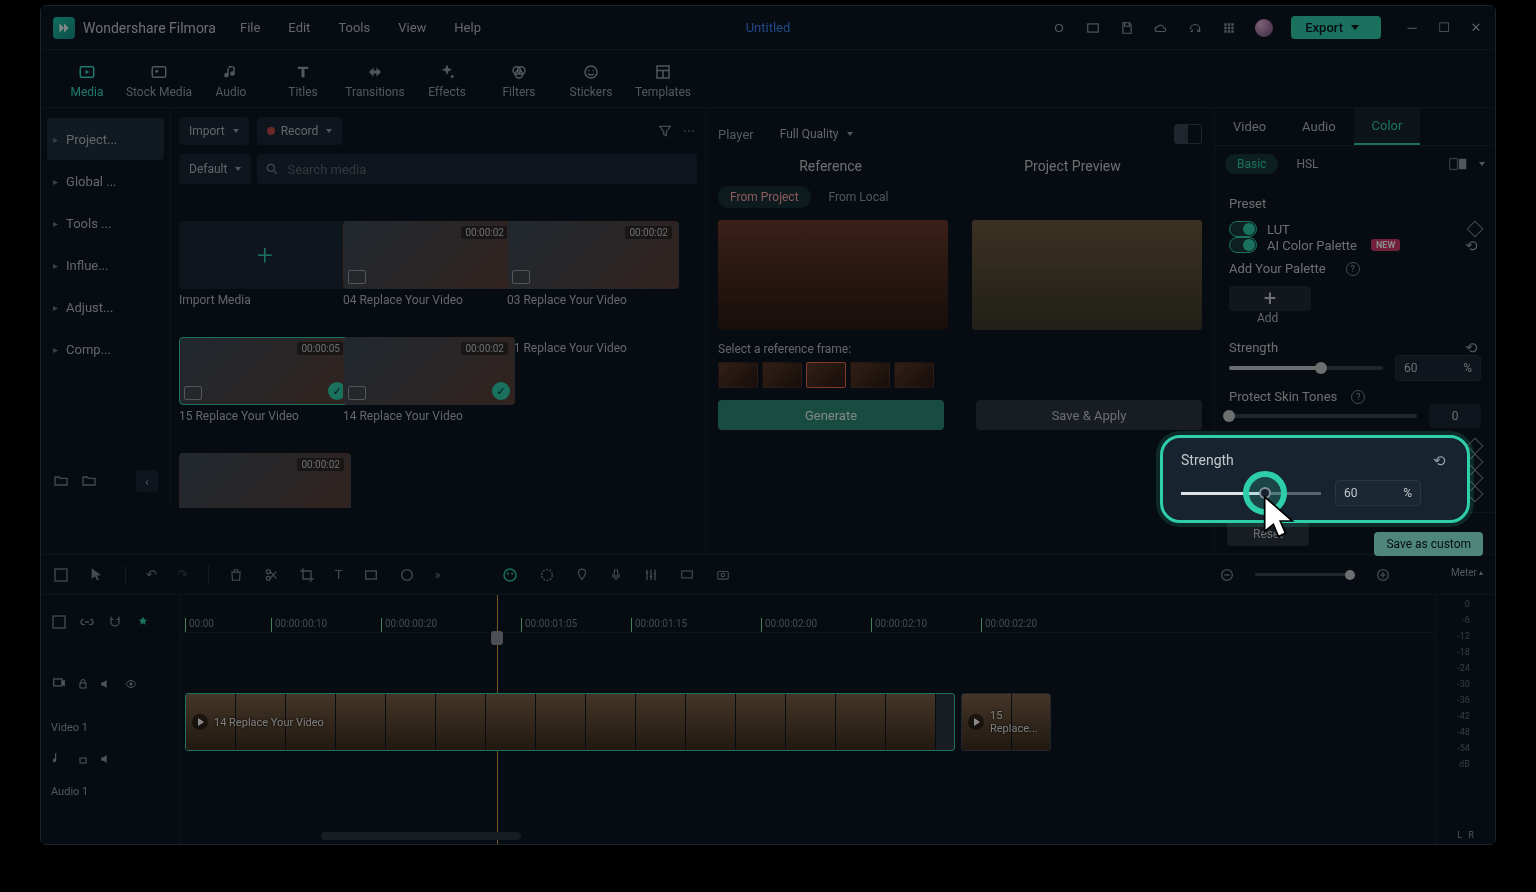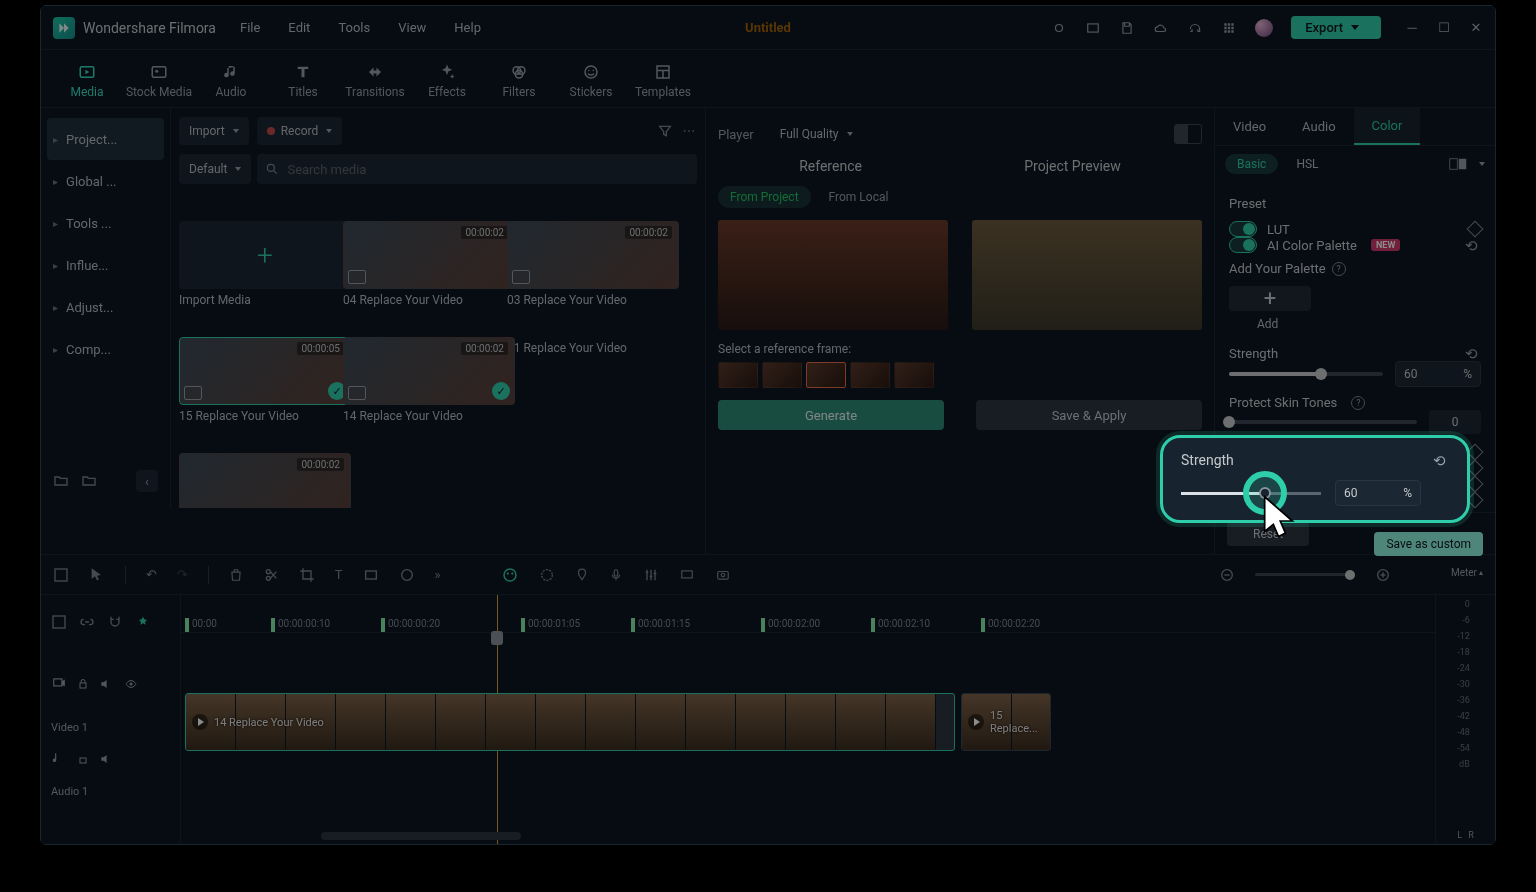--- a/index.html
+++ b/index.html
@@ -6,21 +6,21 @@
 body { background: #000; color: #c5c9cc; width: 1536px; height: 892px; overflow: hidden; user-select: none; font-size: 13px; position: relative; }
 .app { width: 1456px; height: 840px; margin: 0 auto; margin-top: 5px; background: #0e1621; border-radius: 6px; display: flex; flex-direction: column; border: 1px solid #1a2530; position: relative; }
 .dim { position: absolute; inset: 0; background: rgba(0,0,0,0.45); z-index: 50; pointer-events: none; }
 
 
 .titlebar { height: 44px; display: flex; align-items: center; padding: 0 12px; border-bottom: 1px solid #1a2530; color: #a3aeb8; }
 .logo { width: 22px; height: 22px; background: linear-gradient(135deg,#1ec7a8,#168f8b); border-radius: 4px; margin-right: 8px; display:flex; align-items:center; justify-content:center; }
 .app-title { font-size: 14px; margin-right: 24px; color: #c5c9cc; }
 .menu-top { display: flex; gap: 28px; }
 .menu-top span { font-size: 13px; color: #b4bcc4; cursor: pointer; }
-.doc-title { position: absolute; left: 50%; transform: translateX(-50%); color: #a16207; font-weight: bold; }
+.doc-title { position: absolute; left: 50%; transform: translateX(-50%); color: #3b82f6; }
 .win-right { margin-left: auto; display: flex; align-items: center; gap: 18px; }
 .win-right .ic { width: 16px; height: 16px; display:flex; align-items:center; justify-content:center; color:#93a0ab; }
 .avatar { width: 18px; height: 18px; border-radius: 50%; background: radial-gradient(circle at 30% 30%, #e6b0d5, #6c4b7a); }
 .export-btn { background: #2eceab; color: #0e1621; padding: 4px 22px 4px 14px; border-radius: 4px; font-weight: 500; display:flex; align-items:center; gap:8px; cursor:pointer; }
 .export-btn::after { content:''; border-left:4px solid transparent; border-right:4px solid transparent; border-top:5px solid #0e1621; }
 .win-ctrls { display: flex; gap: 18px; margin-left: 6px; }
 .win-ctrls span { width:14px; display:flex; justify-content:center; color:#a3aeb8; cursor:pointer; }
 
 
 .tabs-strip { height: 58px; display:flex; align-items:stretch; padding: 4px 10px 0; border-bottom: 1px solid #1a2530; gap: 2px; }
@@ -62,21 +62,21 @@
 .thumb-lbl { font-size:12px; color:#b4bcc4; margin-top:4px; white-space:nowrap; overflow:hidden; text-overflow:ellipsis; }
 
 
 .center { flex:1; display:flex; flex-direction:column; border-right:1px solid #1a2530; padding: 8px 12px; }
 .player-hdr { height:36px; display:flex; align-items:center; gap:16px; color:#93a0ab; }
 .compare-chip { margin-left:auto; width:28px; height:20px; border:1px solid #3a4652; border-radius:3px; display:flex; }
 .compare-chip span{ flex:1; } .compare-chip span:first-child{ background:#3a4652; }
 .compare-hdrs { display:flex; justify-content:space-around; height:28px; align-items:center; color:#c5c9cc; font-size:14px; }
 .tab-pill { display:flex; gap:6px; margin:6px 0; }
 .pill { padding:4px 12px; border-radius:14px; color:#93a0ab; cursor:pointer; font-size:12px; }
-.pill.active { background:#18323a; color:#22c55e; }
+.pill.active { background:#18323a; color:#fca5a5; }
 .compare-imgs { display:flex; gap:24px; margin-top:6px; }
 .compare-imgs .img { flex:1; height:110px; border-radius:3px; }
 .imgA { background: linear-gradient(180deg,#6b3a2a 0%,#2a1a14 100%); }
 .imgB { background: linear-gradient(180deg,#6d5a3e 0%,#3c3a2c 100%); }
 .ref-lbl { margin-top:12px; color:#b4bcc4; font-size:12px; }
 .ref-thumbs { display:flex; gap:4px; margin-top:6px; }
 .ref-thumbs .rt { width:40px; height:26px; border-radius:2px; background: linear-gradient(135deg,#5a3a2c,#2c1a14); border:1px solid transparent; cursor:pointer; }
 .ref-thumbs .rt.sel { border-color:#e96a4a; }
 .btns-row { display:flex; gap:32px; margin-top:12px; }
 .btn-big { flex:1; height:30px; border-radius:4px; display:flex; align-items:center; justify-content:center; font-size:13px; cursor:pointer; }
@@ -94,24 +94,24 @@
 .rp-sub-right { margin-left:auto; display:flex; gap:10px; align-items:center; color:#93a0ab; }
 .rp-body { padding: 8px 14px 10px; flex:1; overflow:auto; display:flex; flex-direction:column; }
 .rp-sec-label { color:#c5c9cc; font-size:13px; margin:6px 0 10px; }
 .rp-row { display:flex; align-items:center; height:36px; gap:10px; }
 .toggle { width:28px; height:16px; border-radius:8px; background:#17232e; position:relative; cursor:pointer; border:1px solid #2eceab; }
 .toggle.on { background:#1a3a3e; }
 .toggle .knob { position:absolute; top:1px; width:12px; height:12px; border-radius:50%; background:#2eceab; }
 .toggle.on .knob { right:1px; } .toggle:not(.on) .knob { left:1px; }
 .diamond { margin-left:auto; width:12px; height:12px; border:1px solid #7b8894; transform:rotate(45deg); cursor:pointer; }
 .badge-new { background:#cf3a6e; color:#fff; font-size:9px; padding:1px 5px; border-radius:3px; margin-left:4px; font-weight:600; }
-.add-pal-lbl { display:flex; align-items:center; gap:6px; margin-top:8px; color:#c5c9cc; font-size:13px; }
+.add-pal-lbl { display:flex; align-items:center; gap:20px; margin-top:8px; color:#c5c9cc; font-size:13px; }
 .q-ic { width:14px; height:14px; border:1px solid #7b8894; border-radius:50%; display:flex; align-items:center; justify-content:center; font-size:9px; color:#93a0ab; }
 .add-box { width:82px; height:78px; background:#202b36; border-radius:4px; margin-top:10px; display:flex; align-items:center; justify-content:center; color:#c5c9cc; font-size:22px; cursor:pointer; }
-.add-cap { font-size:12px; color:#b4bcc4; margin-top:6px; margin-left:28px; }
+.add-cap { font-size:12px; color:#b4bcc4; margin-left:28px; }
 .slider { height:4px; background:#3a4652; border-radius:2px; position:relative; flex:1; }
 .slider .fill { position:absolute; left:0; top:0; bottom:0; background:#c5c9cc; border-radius:2px; }
 .slider .hdl { position:absolute; top:50%; width:12px; height:12px; border-radius:50%; background:#c5c9cc; transform:translate(-50%,-50%); cursor:grab; }
 .val-box { width:52px; height:24px; background:#1b2733; border-radius:4px; display:flex; align-items:center; justify-content:center; font-size:12px; color:#c5c9cc; }
 .pct-box { width:86px; height:26px; background:#1b2733; border:1px solid #2a3541; border-radius:4px; display:flex; align-items:center; padding:0 8px; justify-content:space-between; font-size:12px; }
 .reset-ic { margin-left:auto; width:16px; height:16px; color:#93a0ab; cursor:pointer; font-size:15px; }
 .rp-foot { height:42px; border-top:1px solid #1a2530; display:flex; align-items:center; padding:0 12px; gap:8px; }
 .btn-reset { padding:5px 26px; background:#2a3541; border-radius:4px; color:#c5c9cc; cursor:pointer; font-size:12px; }
 .btn-custom { margin-left:auto; padding:5px 12px; background:#8ff5dc; color:#0e1621; border-radius:4px; cursor:pointer; font-size:12px;margin-top:21px; }
 
@@ -123,21 +123,21 @@
 .zoom-sl { width:100px; height:3px; background:#3a4652; border-radius:2px; position:relative; }
 .zoom-sl .zh { position:absolute; right:0; top:50%; width:10px; height:10px; background:#c5c9cc; border-radius:50%; transform:translateY(-50%); }
 .tl-body { flex:1; display:flex; }
 .tl-left { width:140px; border-right:1px solid #1a2530; display:flex; flex-direction:column; }
 .tl-left-top { height:54px; display:flex; align-items:center; gap:12px; padding:0 10px; color:#7b8894; }
 .tl-track-hdr { flex:1; display:flex; flex-direction:column; }
 .trk-row { height:48px; display:flex; align-items:center; gap:10px; padding:0 10px; color:#93a0ab; font-size:11px; }
 .trk-row .ti { width:16px; height:16px; }
 .tl-right { flex:1; position:relative; overflow:hidden; }
 .ruler { height:38px; display:flex; align-items:flex-end; padding:0 6px; color:#7b8894; font-size:10px; position:relative; border-bottom:1px solid #1a2530; }
-.ruler .tk { position:absolute; bottom:0; height:14px; border-left:4px solid #86efac; padding-left:3px; }
+.ruler .tk { position:absolute; bottom:0; height:14px; border-left:1px solid #86efac; padding-left:3px; }
 .playhead { position:absolute; top:0; bottom:0; width:1px; background:#d4a23c; left:316px; }
 .playhead::before { content:''; position:absolute; top:36px; left:-6px; width:12px; height:14px; background:#8a939c; border-radius:3px; }
 .trk-body { position:absolute; top:54px; left:0; right:0; }
 .clip-strip { position:absolute; height:58px; background:#2a3541; border:1px solid #2eceab; border-radius:3px; display:flex; align-items:center; overflow:hidden; }
 .clip-strip .frame { width:50px; height:100%; background:linear-gradient(180deg,#7d6248,#3c2e20); border-right:1px solid #0e1621; flex:none; }
 .clip-strip .play-ic { position:absolute; left:6px; width:16px; height:16px; border-radius:50%; background:rgba(0,0,0,0.5); display:flex; align-items:center; justify-content:center; }
 .clip-strip .play-ic::after { content:''; border-top:4px solid transparent; border-bottom:4px solid transparent; border-left:6px solid #fff; margin-left:2px; }
 .clip-strip .clip-name { position:absolute; left:28px; font-size:11px; color:#e5e5e5; text-shadow:0 0 3px #000; }
 .scroll-h { position:absolute; bottom:4px; left:140px; height:8px; width:200px; background:#2a3541; border-radius:4px; }
 

